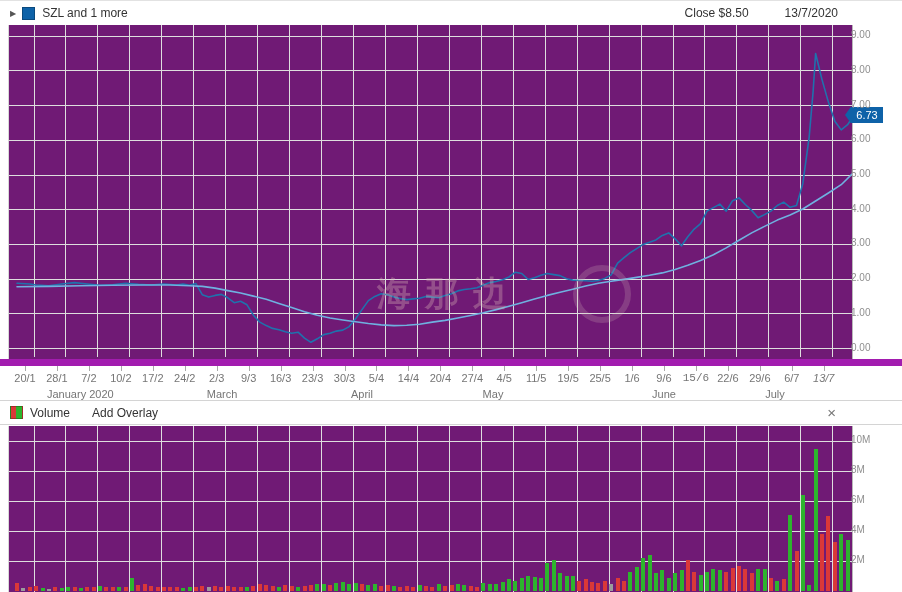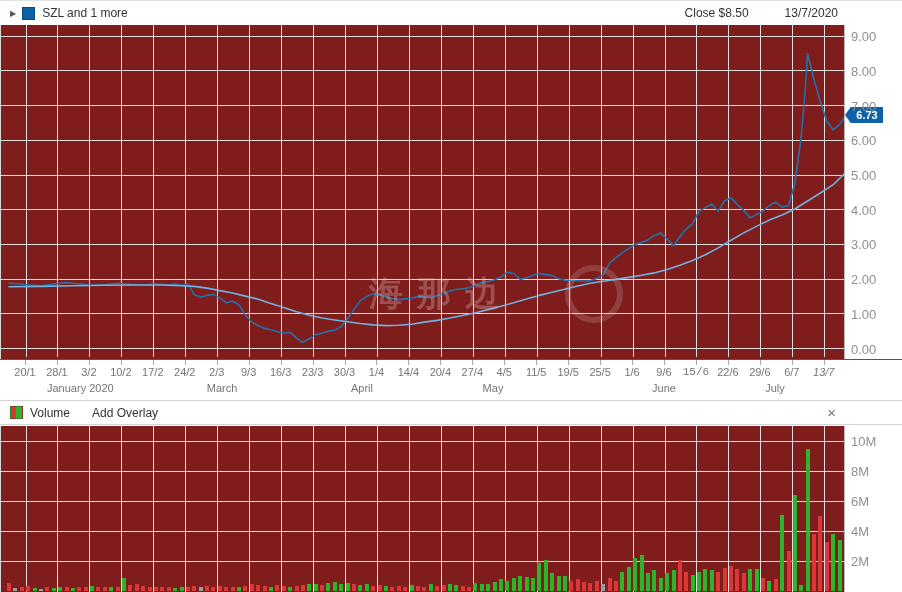--- a/index.html
+++ b/index.html
@@ -19,35 +19,35 @@
   .chip{width:13px;height:13px;display:inline-block;margin-right:7px;border:1px solid rgba(0,0,0,.25);box-sizing:border-box;}
   .legend-label{color:#333;}
   .spacer{flex:1;}
   .close-quote{margin-right:36px;color:#333;}
   .date-quote{margin-right:64px;color:#333;}
   .vol-title{margin-right:22px;}
   .add-overlay{color:#333;cursor:pointer;}
   .close-x{position:absolute;right:66px;top:3px;font-size:15px;color:#777;cursor:pointer;line-height:18px;}
   .vol-chip{margin-left:10px;}
   
-  .plot{position:absolute;left:0;background:#7f1d1d;}
+  .plot{position:absolute;left:8px;background:#701a75;}
   #pricePlot{top:24px;width:845px;height:334px;border-left:1px solid #d8d8d8;border-right:1px solid #b9b9b9;box-sizing:border-box;}
   #volPlot{top:425px;width:845px;height:167px;border-left:1px solid #d8d8d8;border-right:1px solid #b9b9b9;border-bottom:1px solid #c9c9c9;box-sizing:border-box;}
   svg{position:absolute;left:0;top:0;}
   
-  .xaxis{position:absolute;left:0;top:358px;width:902px;height:48px;border-top:1px solid #a21caf;box-sizing:border-box;}
+  .xaxis{position:absolute;left:0;top:358px;width:902px;height:48px;border-top:7px solid #a21caf;box-sizing:border-box;}
   .xtick{position:absolute;top:0;width:1px;height:5px;background:#a9a9a9;}
   .xlab{position:absolute;top:6px;transform:translateX(-50%);font-size:11px;color:#757575;white-space:nowrap;}
   .mlab{position:absolute;top:22px;font-size:11px;color:#757575;white-space:nowrap;}
   .mlab.centered{transform:translateX(-50%);}
   
-  .ylab{position:absolute;left:851px;font-size:13px;color:#8f8f8f;white-space:nowrap;}
+  .ylab{position:absolute;left:851px;font-size:10px;color:#8f8f8f;white-space:nowrap;}
   
   .badge{
-    position:absolute;left:845px;width:38px;height:16px;color:#fff;font-size:11px;font-weight:bold;
+    position:absolute;left:845px;width:38px;height:16px;color:#fff;font-size:11px;font-weight:normal;
     display:flex;align-items:center;justify-content:center;padding-left:6px;box-sizing:border-box;
     clip-path:polygon(0 50%,15% 0,100% 0,100% 100%,15% 100%);
   }
   
   .watermark{position:absolute;left:368px;top:246px;text-align:left;pointer-events:none;user-select:none;}
   .wm-cn{font-size:34px;font-weight:bold;letter-spacing:14px;color:rgba(214,180,180,0.35);}
   .wm-en{font-size:22px;margin-top:2px;letter-spacing:4px;color:rgba(205,180,180,0.32);}
   .wm-ring{position:absolute;left:196px;top:-6px;width:46px;height:46px;border:6px solid rgba(214,188,188,0.22);border-radius:50%;}
 </style>
 </head>
@@ -125,39 +125,39 @@
       <div class="ylab" style="top: 62.9px;">8.00</div>
       <div class="ylab" style="top: 28.2px;">9.00</div>
     </div>
 
   <div class="xaxis" id="xAxis">
       <div class="xtick" style="left: 25px;"></div>
       <div class="xlab" style="left: 25px;">20/1</div>
       <div class="xtick" style="left: 56.95px;"></div>
       <div class="xlab" style="left: 56.95px;">28/1</div>
       <div class="xtick" style="left: 88.9px;"></div>
-      <div class="xlab" style="left: 88.9px;">3/2</div>
+      <div class="xlab" style="left: 88.9px;">7/2</div>
       <div class="xtick" style="left: 120.85px;"></div>
       <div class="xlab" style="left: 120.85px;">10/2</div>
       <div class="xtick" style="left: 152.8px;"></div>
       <div class="xlab" style="left: 152.8px;">17/2</div>
       <div class="xtick" style="left: 184.75px;"></div>
       <div class="xlab" style="left: 184.75px;">24/2</div>
       <div class="xtick" style="left: 216.7px;"></div>
       <div class="xlab" style="left: 216.7px;">2/3</div>
       <div class="xtick" style="left: 248.65px;"></div>
       <div class="xlab" style="left: 248.65px;">9/3</div>
       <div class="xtick" style="left: 280.6px;"></div>
       <div class="xlab" style="left: 280.6px;">16/3</div>
       <div class="xtick" style="left: 312.55px;"></div>
       <div class="xlab" style="left: 312.55px;">23/3</div>
       <div class="xtick" style="left: 344.5px;"></div>
       <div class="xlab" style="left: 344.5px;">30/3</div>
       <div class="xtick" style="left: 376.45px;"></div>
-      <div class="xlab" style="left: 376.45px;">1/4</div>
+      <div class="xlab" style="left: 376.45px;">5/4</div>
       <div class="xtick" style="left: 408.4px;"></div>
       <div class="xlab" style="left: 408.4px;">14/4</div>
       <div class="xtick" style="left: 440.35px;"></div>
       <div class="xlab" style="left: 440.35px;">20/4</div>
       <div class="xtick" style="left: 472.3px;"></div>
       <div class="xlab" style="left: 472.3px;">27/4</div>
       <div class="xtick" style="left: 504.25px;"></div>
       <div class="xlab" style="left: 504.25px;">4/5</div>
       <div class="xtick" style="left: 536.2px;"></div>
       <div class="xlab" style="left: 536.2px;">11/5</div>

